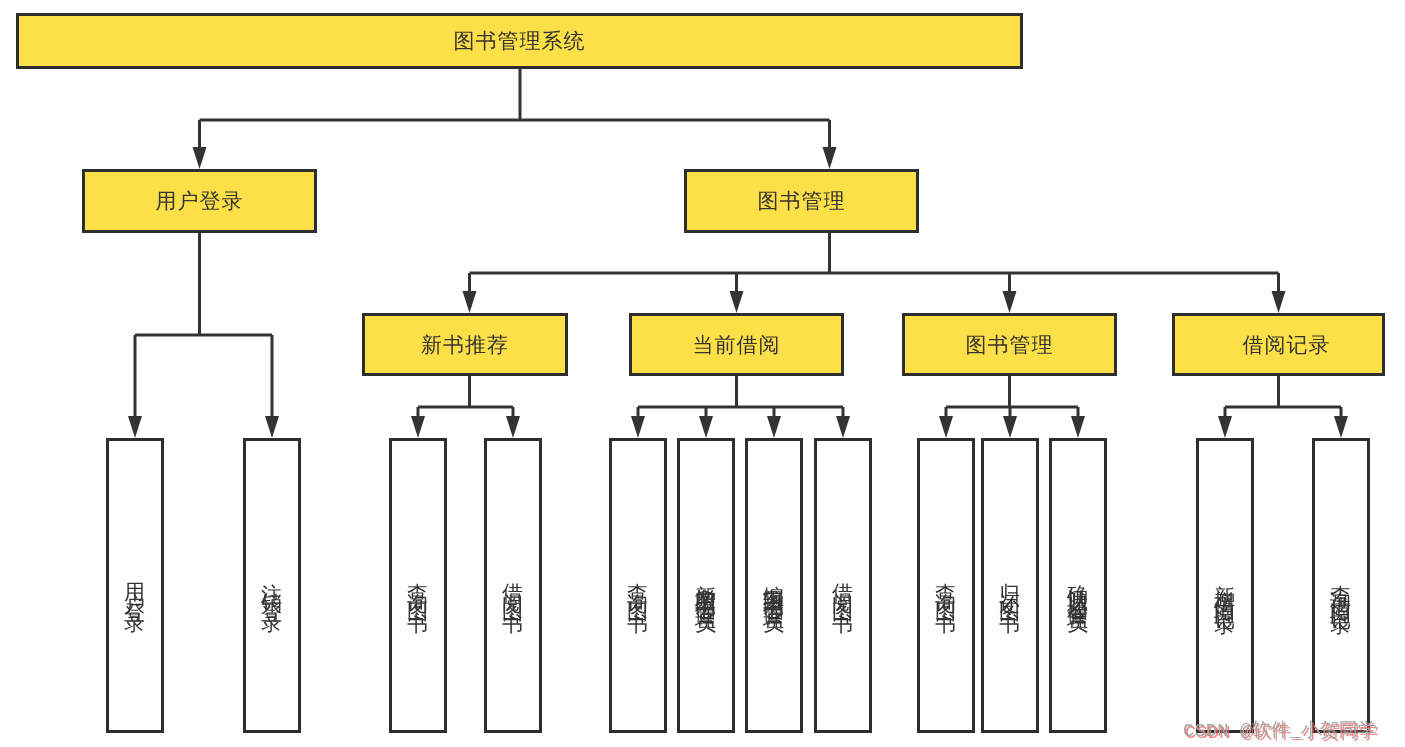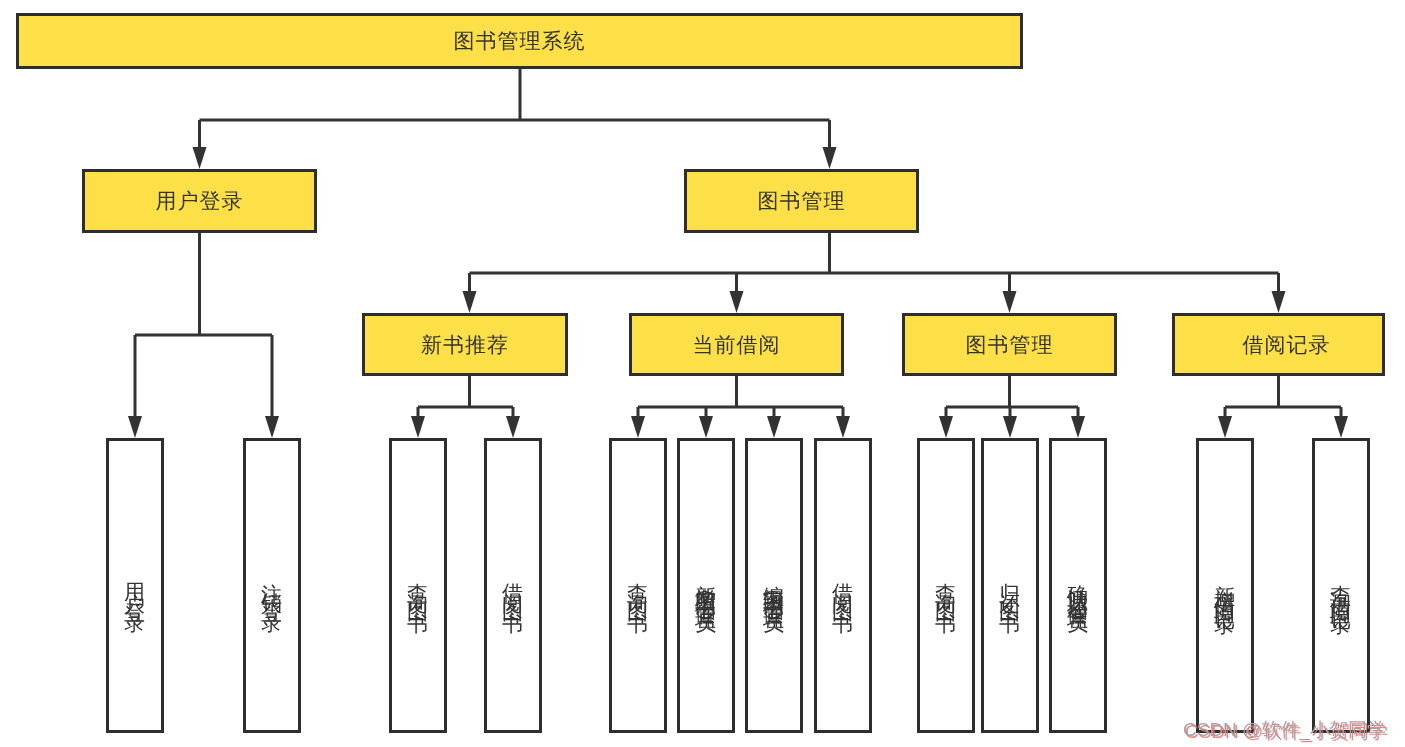--- a/index.html
+++ b/index.html
@@ -47,20 +47,21 @@
     color: #333333;
     line-height: 1;
   }
   #watermark {
     position: absolute;
     left: 1183px; top: 717px;
     font-size: 19px;
     color: #a3a3a3;
     text-shadow: 2px 2px 0 rgba(242, 98, 98, 0.8);
     white-space: nowrap;
+    font-family: Liberation Mono, monospace;
   }
 </style>
 </head>
 <body>
 
 <div id="canvas">
 
   <svg id="connector-layer" width="1405" height="747" viewBox="0 0 1405 747">
     <g stroke="#333333" stroke-width="3" fill="none">
       <path d="M520 69 V120 M199.5 120 H829.5 M199.5 120 V150 M829.5 120 V150"></path>

